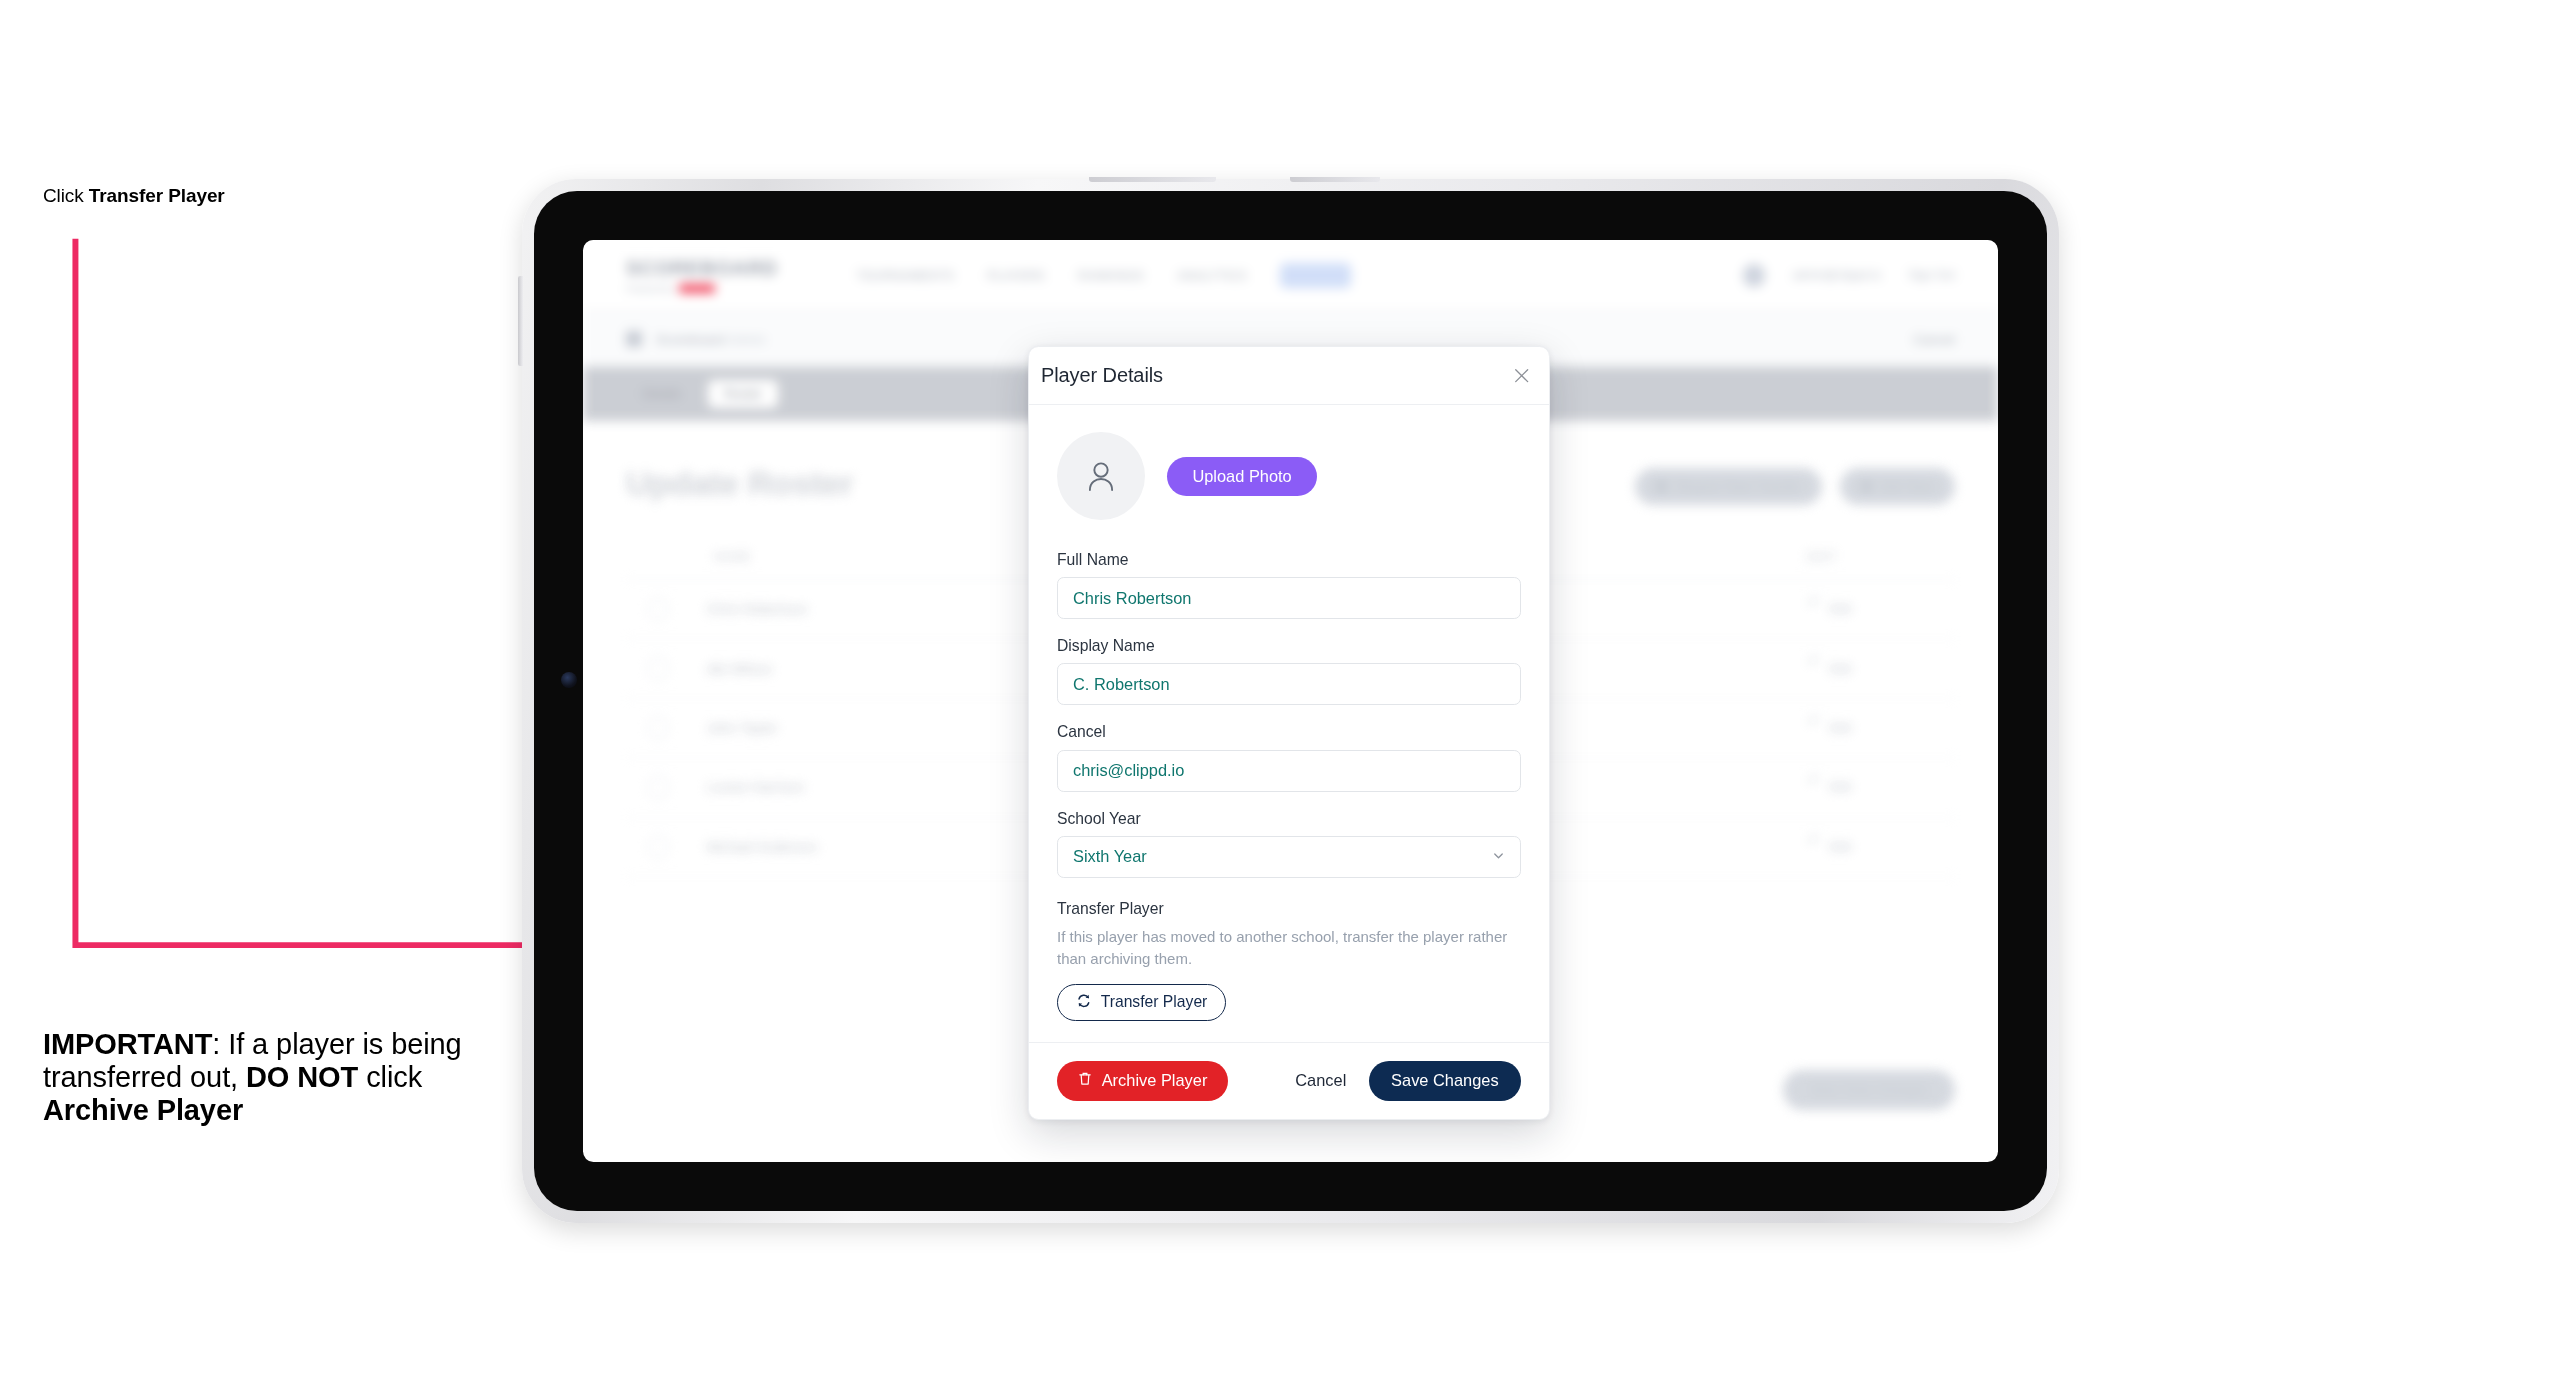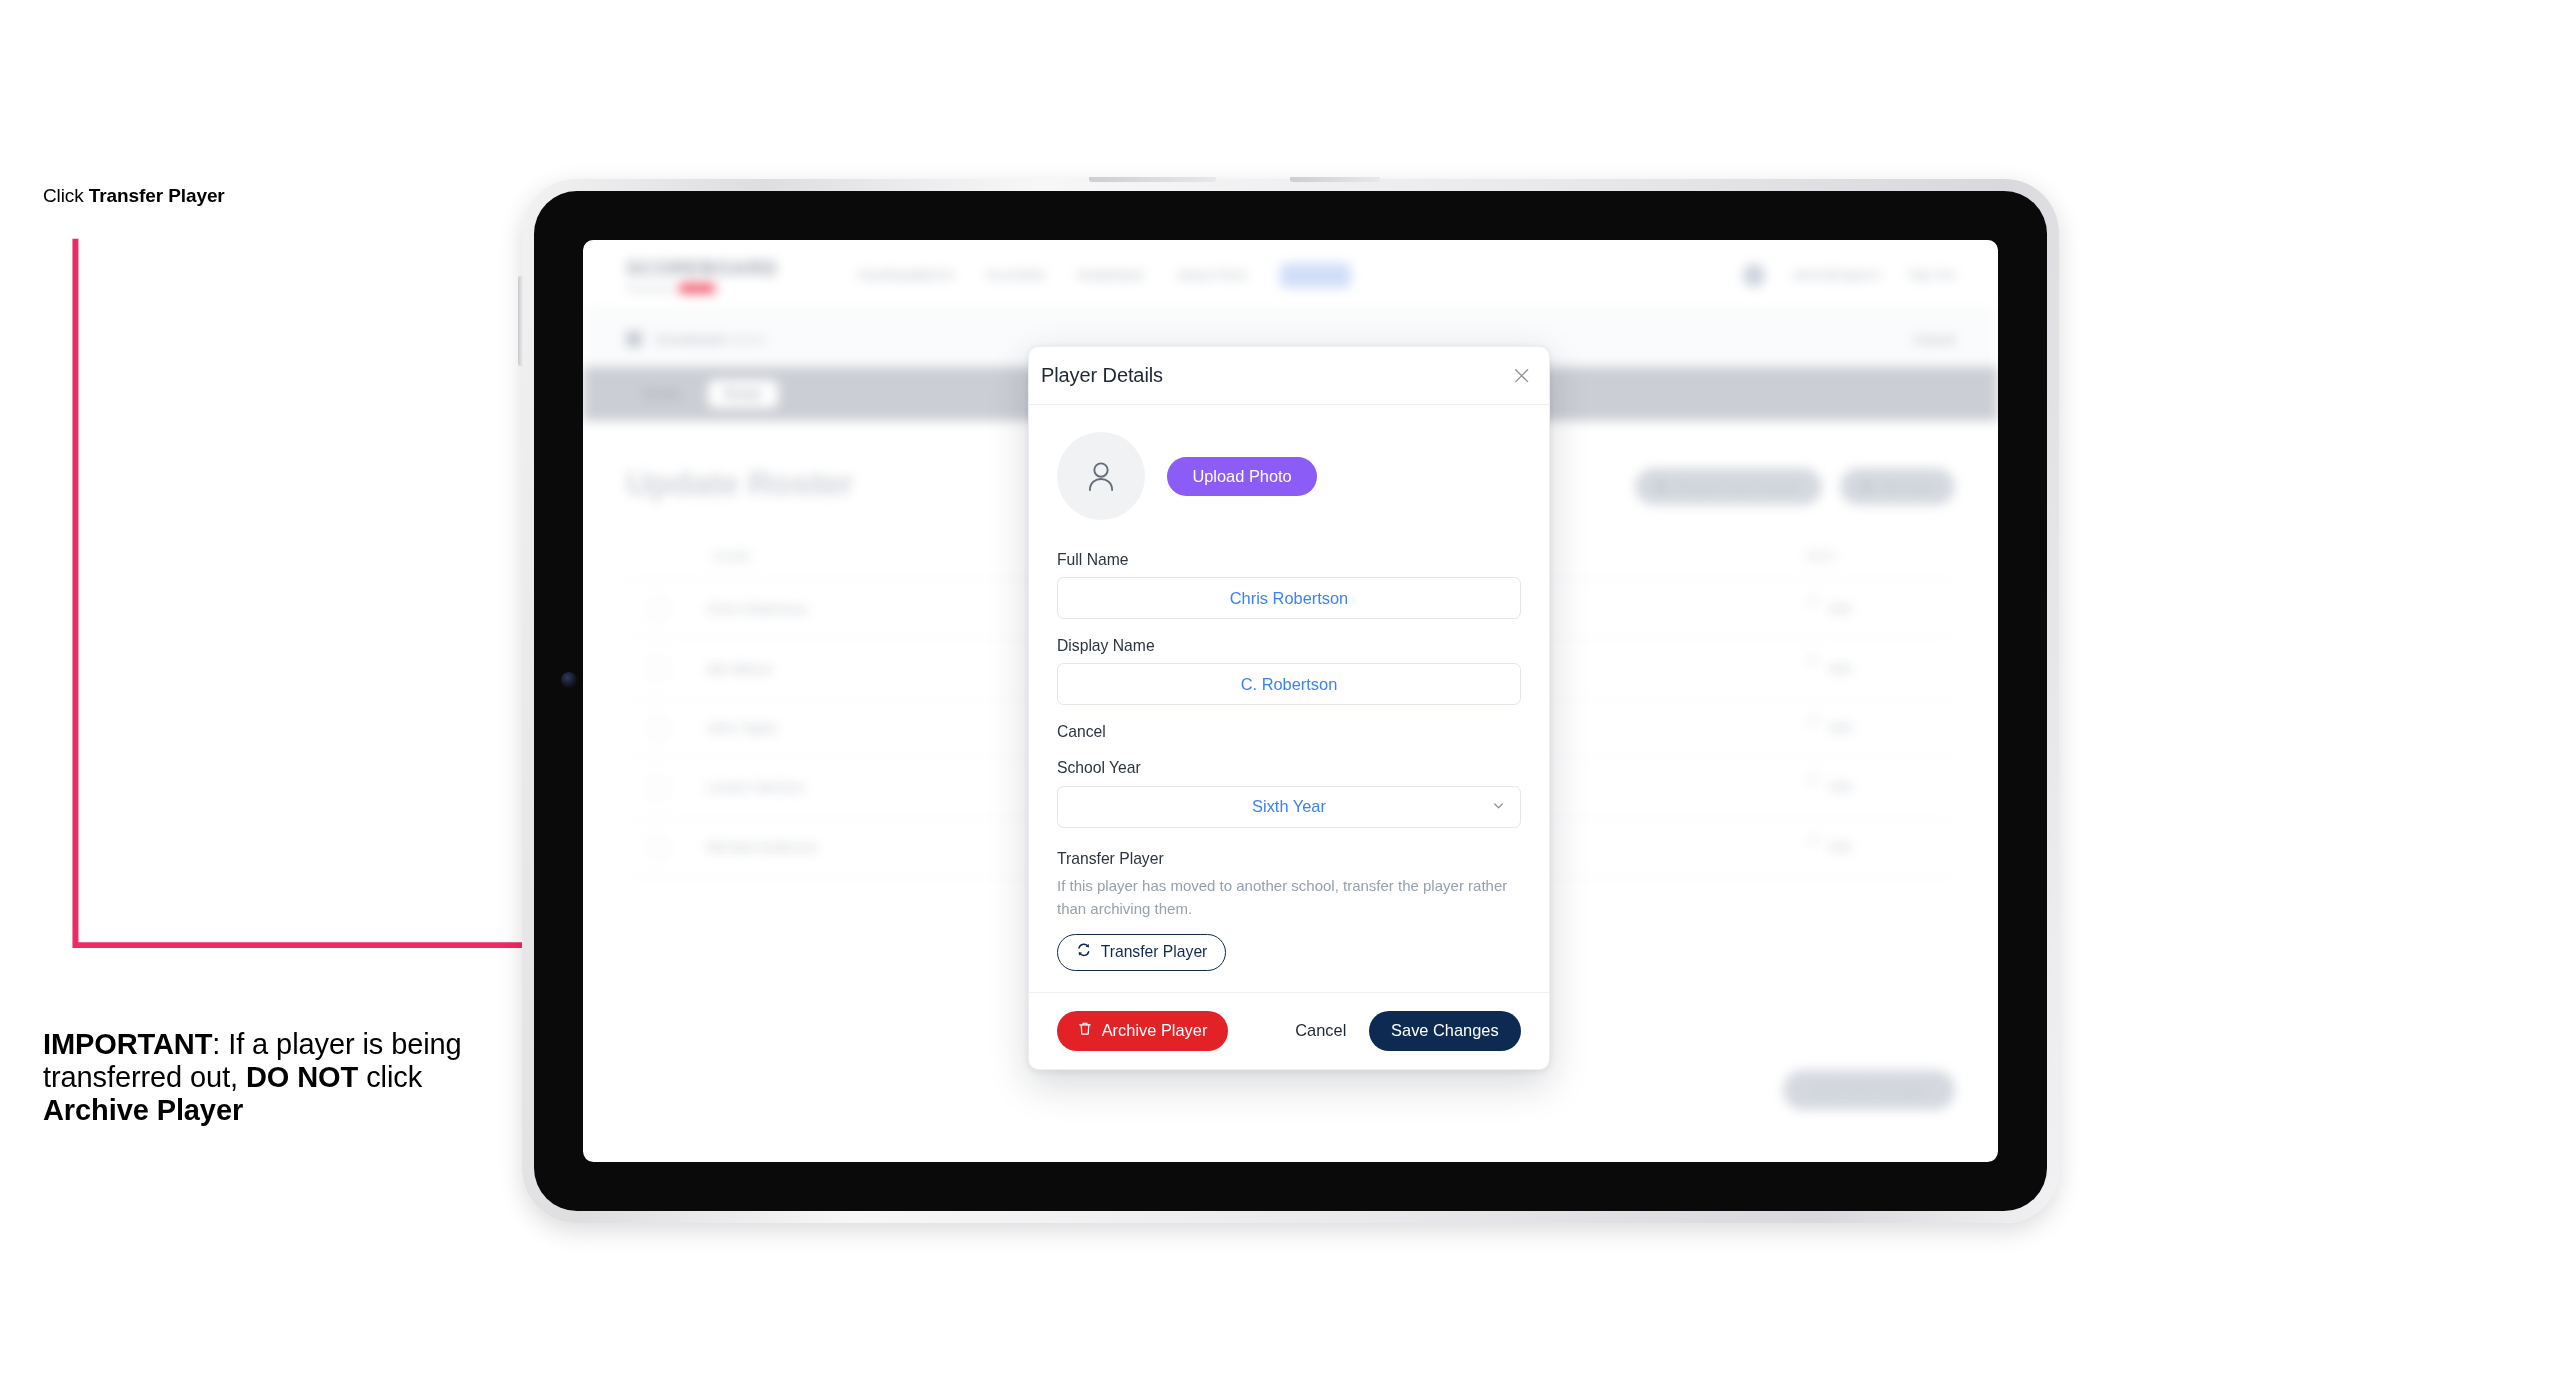--- a/index.html
+++ b/index.html
@@ -169,24 +169,23 @@
     height: 39px; padding: 0 25px;
     font-size: 16.4px; font-family: "Liberation Sans", sans-serif;
     cursor: pointer;
   }
 
   .field { margin-bottom: 18px; }
   .field-label { font-size: 15.7px; color: #2b3440; margin-bottom: 8.2px; display: block; }
   .field-input {
     width: 100%; height: 42px;
     border: 0.7px solid #e2e5e9; border-radius: 6.7px;
-    background: #fff; color: #3b82f6;
+    background: #fff; color: #0f766e;
     font-size: 16.4px; font-family: "Liberation Sans", sans-serif;
     padding: 2px 15px;
-    text-align: center;
   }
   .select-wrap { position: relative; }
   .select-chev {
     position: absolute; right: 15px; top: 50%; transform: translateY(-50%);
     pointer-events: none;
   }
 
   .transfer-sec { margin-top: 22.4px; }
   .transfer-title { font-size: 15.7px; color: #2b3440; margin-bottom: 7.5px; }
   .transfer-desc { font-size: 15px; color: #97a0ad; line-height: 22.4px; margin-bottom: 13.4px; }
@@ -377,20 +376,21 @@
                 <input class="field-input" type="text" value="Chris Robertson" placeholder="Enter full name" style="">
               </div>
 
               <div class="field">
                 <label class="field-label">Display Name</label>
                 <input class="field-input" type="text" value="C. Robertson" placeholder="Enter display name" style="">
               </div>
 
               <div class="field">
                 <label class="field-label">Cancel</label>
+                <input class="field-input" type="text" value="chris@clippd.io" placeholder="Enter email" style="">
               </div>
 
               <div class="field">
                 <label class="field-label">School Year</label>
                 <div class="select-wrap">
                   <input class="field-input" type="text" readonly="" value="Sixth Year" style="">
                   <span class="select-chev">
                     <svg width="15" height="15" viewBox="0 0 20 20" fill="none">
                       <path d="M5 8 L10 13 L15 8" stroke="#8d939c" stroke-width="1.7" stroke-linecap="round" stroke-linejoin="round"></path>
                     </svg>

